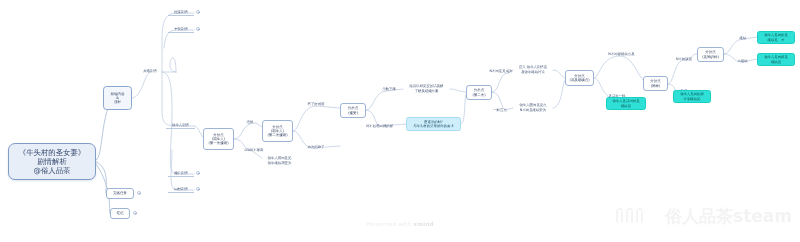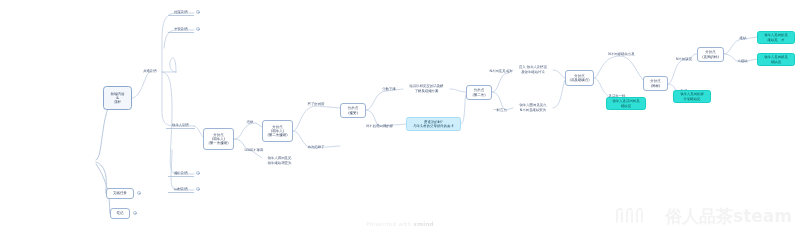--- a/index.html
+++ b/index.html
@@ -199,20 +199,23 @@
       <path d="M 668,84 C 674,84 674,60 684,60" fill="none" stroke="#b9c9de" stroke-width="0.7" stroke-linecap="round"></path>
       <path d="M 668,84 C 676,84 674,92 678,92" fill="none" stroke="#b9c9de" stroke-width="0.7" stroke-linecap="round"></path>
       <path d="M 684,60 C 692,60 694,52 697,54" fill="none" stroke="#b9c9de" stroke-width="0.7" stroke-linecap="round"></path>
       <path d="M 678,92 L 673,96" fill="none" stroke="#b9c9de" stroke-width="0.7" stroke-linecap="round"></path>
       <path d="M 724,54 C 732,54 730,39 744,39" fill="none" stroke="#b9c9de" stroke-width="0.7" stroke-linecap="round"></path>
       <path d="M 724,54 C 734,54 732,62 742,62" fill="none" stroke="#b9c9de" stroke-width="0.7" stroke-linecap="round"></path>
       <path d="M 744,39 L 757,37" fill="none" stroke="#b9c9de" stroke-width="0.7" stroke-linecap="round"></path>
       <path d="M 742,62 L 757,59" fill="none" stroke="#b9c9de" stroke-width="0.7" stroke-linecap="round"></path>
     </svg>
 
+  <div class="node n-root" id="root-node" style="left:8px; top:143px; width:88px; height:37px;">《牛头村的圣女妻》
+剧情解析
+@俗人品茶</div>
 
   <div id="nodes-layer">
       <div class="node n-box2" style="left: 103px; top: 86px; width: 29px; height: 24px;">新增内容
 &amp;
 流程</div>
       <div class="node n-text" style="left: 138px; top: 68px; width: 24px; height: 7px;">共通剧情</div>
       <div class="node n-line" style="left: 168px; top: 9px; width: 26px; height: 7px;">挖宝剧情</div>
       <div class="node n-line" style="left: 168px; top: 26px; width: 26px; height: 7px;">平安剧情</div>
       <div class="node n-line" style="left: 166px; top: 122px; width: 29px; height: 7px;">牧牛人剧情</div>
       <div class="node n-line" style="left: 168px; top: 170px; width: 26px; height: 7px;">婚公剧情</div>

